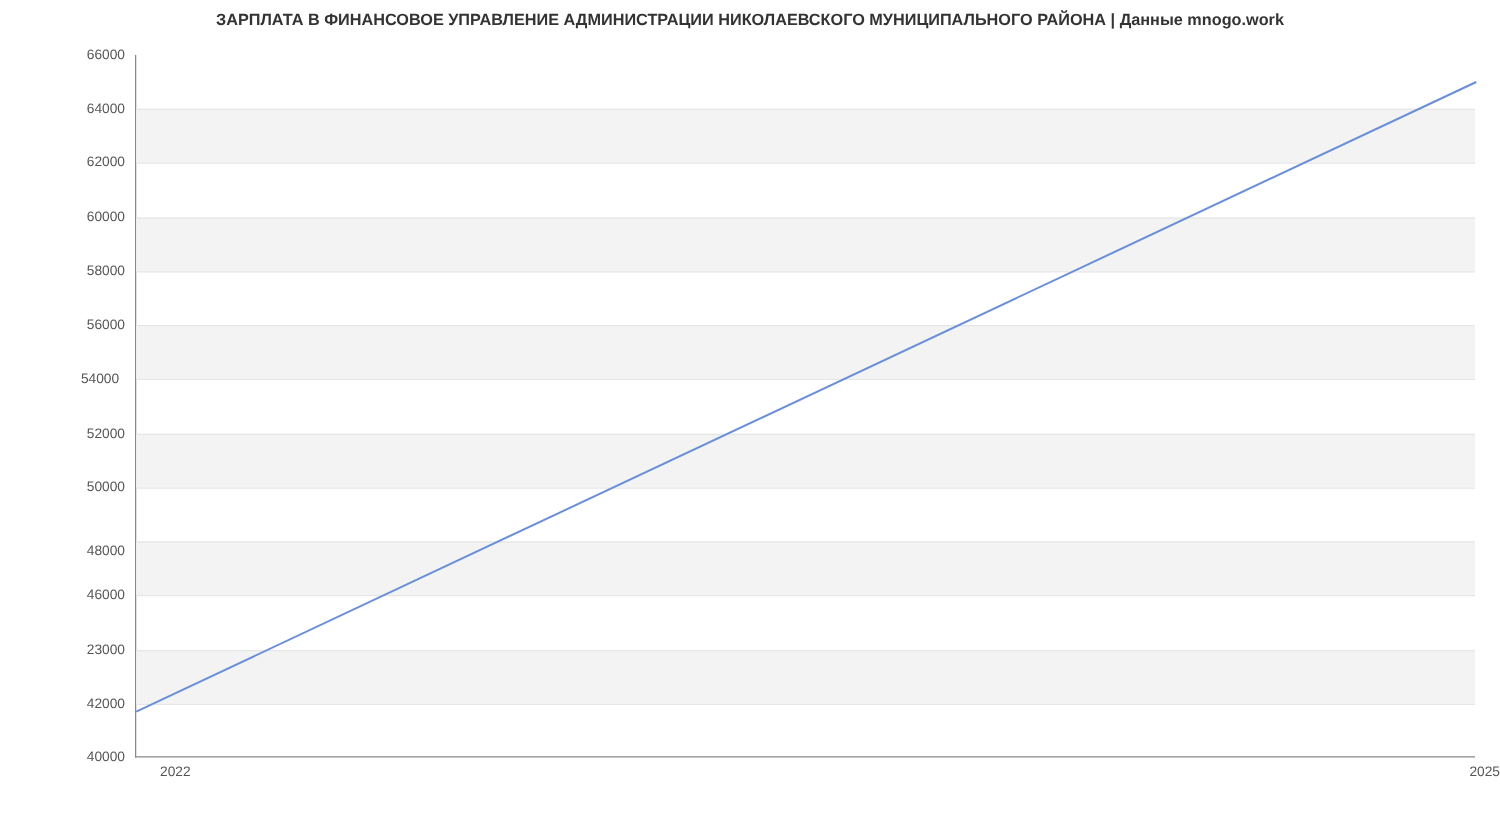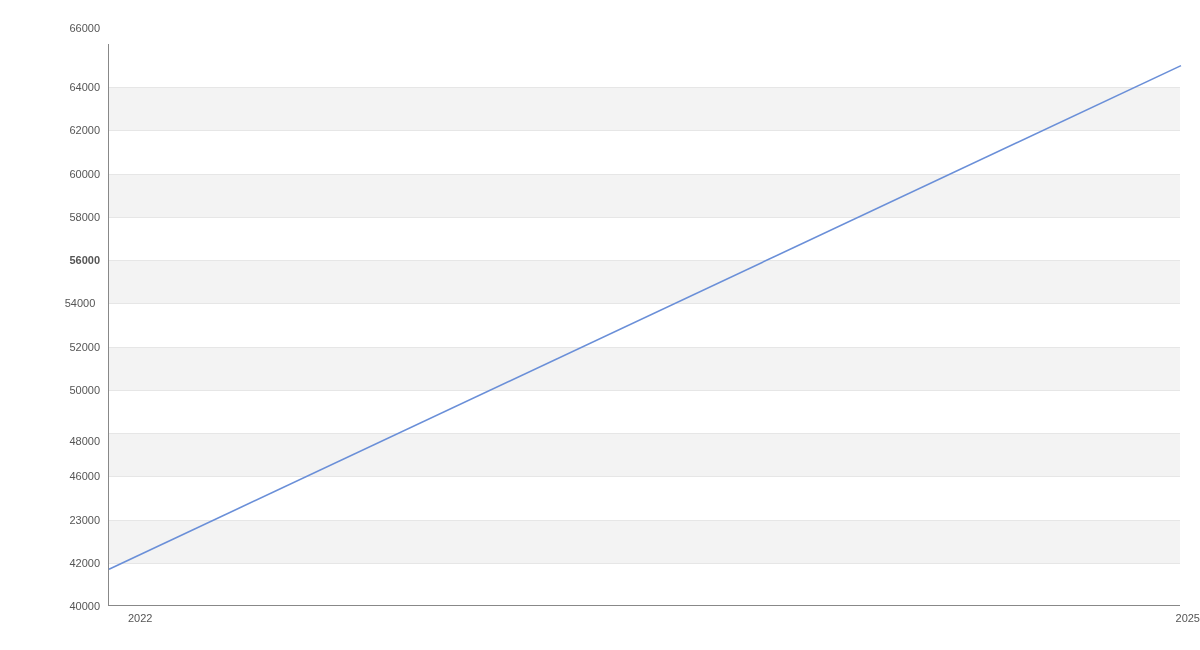--- a/index.html
+++ b/index.html
@@ -71,20 +71,21 @@
     top: 0;
     width: 1072px;
     height: 562px;
     overflow: visible;
   }
 </style>
 </head>
 <body>
 
 <div class="chart-wrap">
+  <div class="title">ЗАРПЛАТА В ФИНАНСОВОЕ УПРАВЛЕНИЕ АДМИНИСТРАЦИИ НИКОЛАЕВСКОГО МУНИЦИПАЛЬНОГО РАЙОНА | Данные mnogo.work</div>
   <div class="plot" id="plot">
     <div class="band" style="top: 475.538px; height: 43.2308px;"></div>
       <div class="gridline" style="top: 518.769px;"></div>
       <div class="gridline" style="top: 475.538px;"></div>
       <div class="band" style="top: 389.077px; height: 43.2308px;"></div>
       <div class="gridline" style="top: 432.308px;"></div>
       <div class="gridline" style="top: 389.077px;"></div>
       <div class="band" style="top: 302.615px; height: 43.2308px;"></div>
       <div class="gridline" style="top: 345.846px;"></div>
       <div class="gridline" style="top: 302.615px;"></div>
@@ -102,21 +103,21 @@
       </svg>
   </div>
 <div class="ytick" style="top: 606px;">40000</div>
     <div class="ytick" style="top: 562.769px;">42000</div>
     <div class="ytick" style="top: 519.538px;">23000</div>
     <div class="ytick" style="top: 476.308px;">46000</div>
     <div class="ytick" style="top: 441px;">48000</div>
     <div class="ytick" style="top: 389.846px;">50000</div>
     <div class="ytick" style="top: 346.615px;">52000</div>
     <div class="ytick" style="top: 303.385px; text-align: center;">54000</div>
-    <div class="ytick" style="top: 260.154px; font-weight: bold;">56000</div>
+    <div class="ytick" style="top: 260.154px;">56000</div>
     <div class="ytick" style="top: 216.923px;">58000</div>
     <div class="ytick" style="top: 173.692px;">60000</div>
     <div class="ytick" style="top: 130.462px;">62000</div>
     <div class="ytick" style="top: 87.2308px;">64000</div>
-    <div class="ytick" style="top: 28px;">66000</div>
+    <div class="ytick" style="top: 44px;">66000</div>
     <div class="xtick" style="left: 108px; transform: translateX(0px);">2022</div>
     <div class="xtick" style="left: 1180px; transform: translateX(-100%);">2025</div>
   </div>
 
 </body></html>

